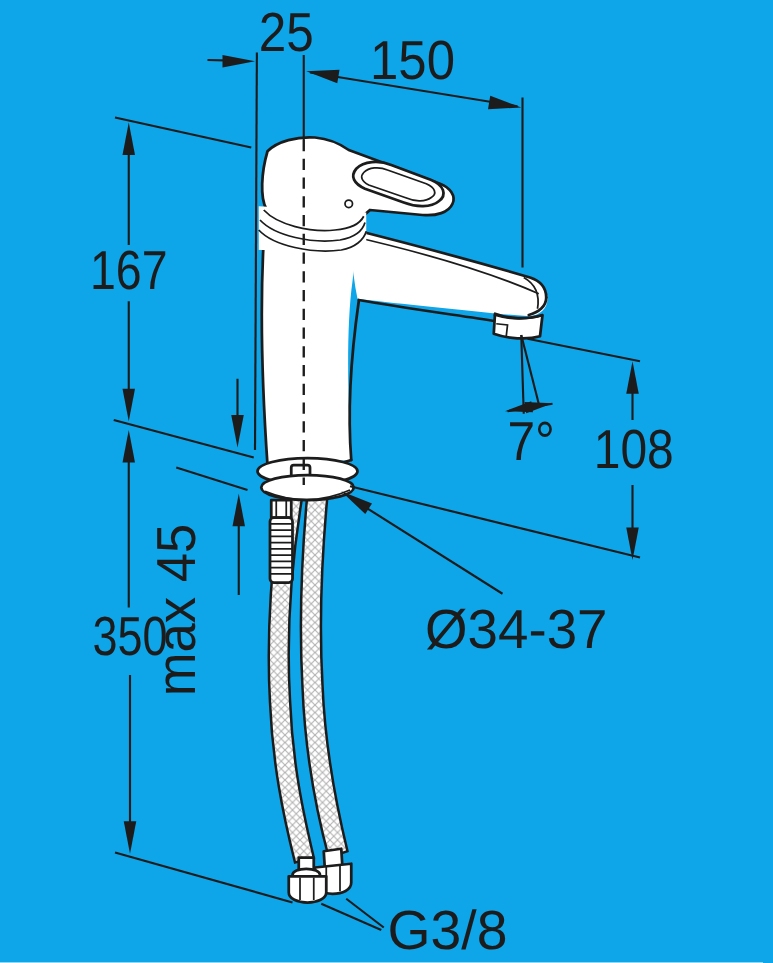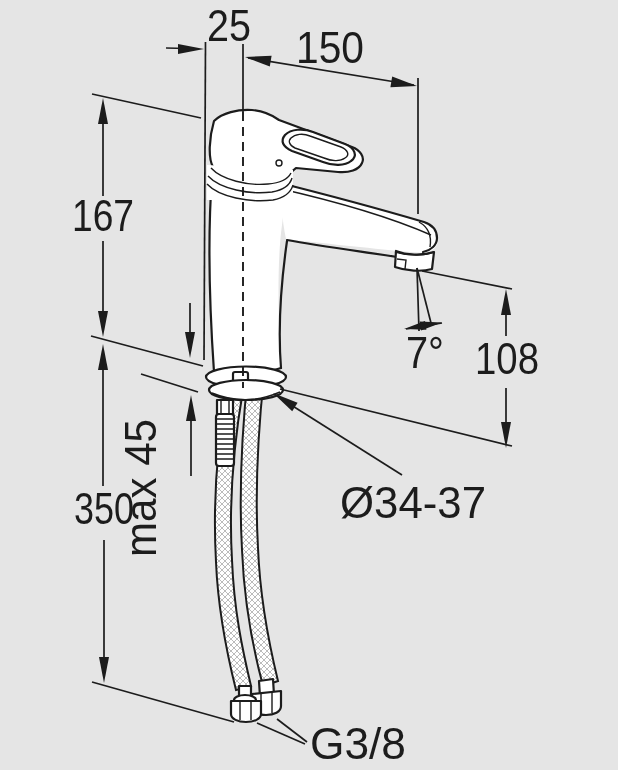--- a/index.html
+++ b/index.html
@@ -1,19 +1,19 @@
 <!DOCTYPE html>
 <html><head>
 <meta charset="utf-8">
 <style>
   html,body{margin:0;padding:0;background:#ffffff;}
   .frame{
     position:relative;
     width:618px;height:770px;
-    background:#e5e5e5;
+    background:#0ea5e9;
     overflow:hidden;
     font-family:"Liberation Sans", sans-serif;
   }
   svg{display:block;width:618px;height:770px;}
   .part{stroke:#1c1c1c;stroke-width:2.2;fill:none;stroke-linecap:round;stroke-linejoin:round;}
   .partfill{fill:#ffffff;stroke:none;}
   .partboth{fill:#ffffff;stroke:#1c1c1c;stroke-width:2.2;stroke-linejoin:round;}
   .thin{stroke:#1c1c1c;stroke-width:1.4;fill:none;}
   .dim{stroke:#1c1c1c;stroke-width:1.7;fill:none;stroke-linecap:butt;}
   .dimhead{fill:#1c1c1c;stroke:none;}

